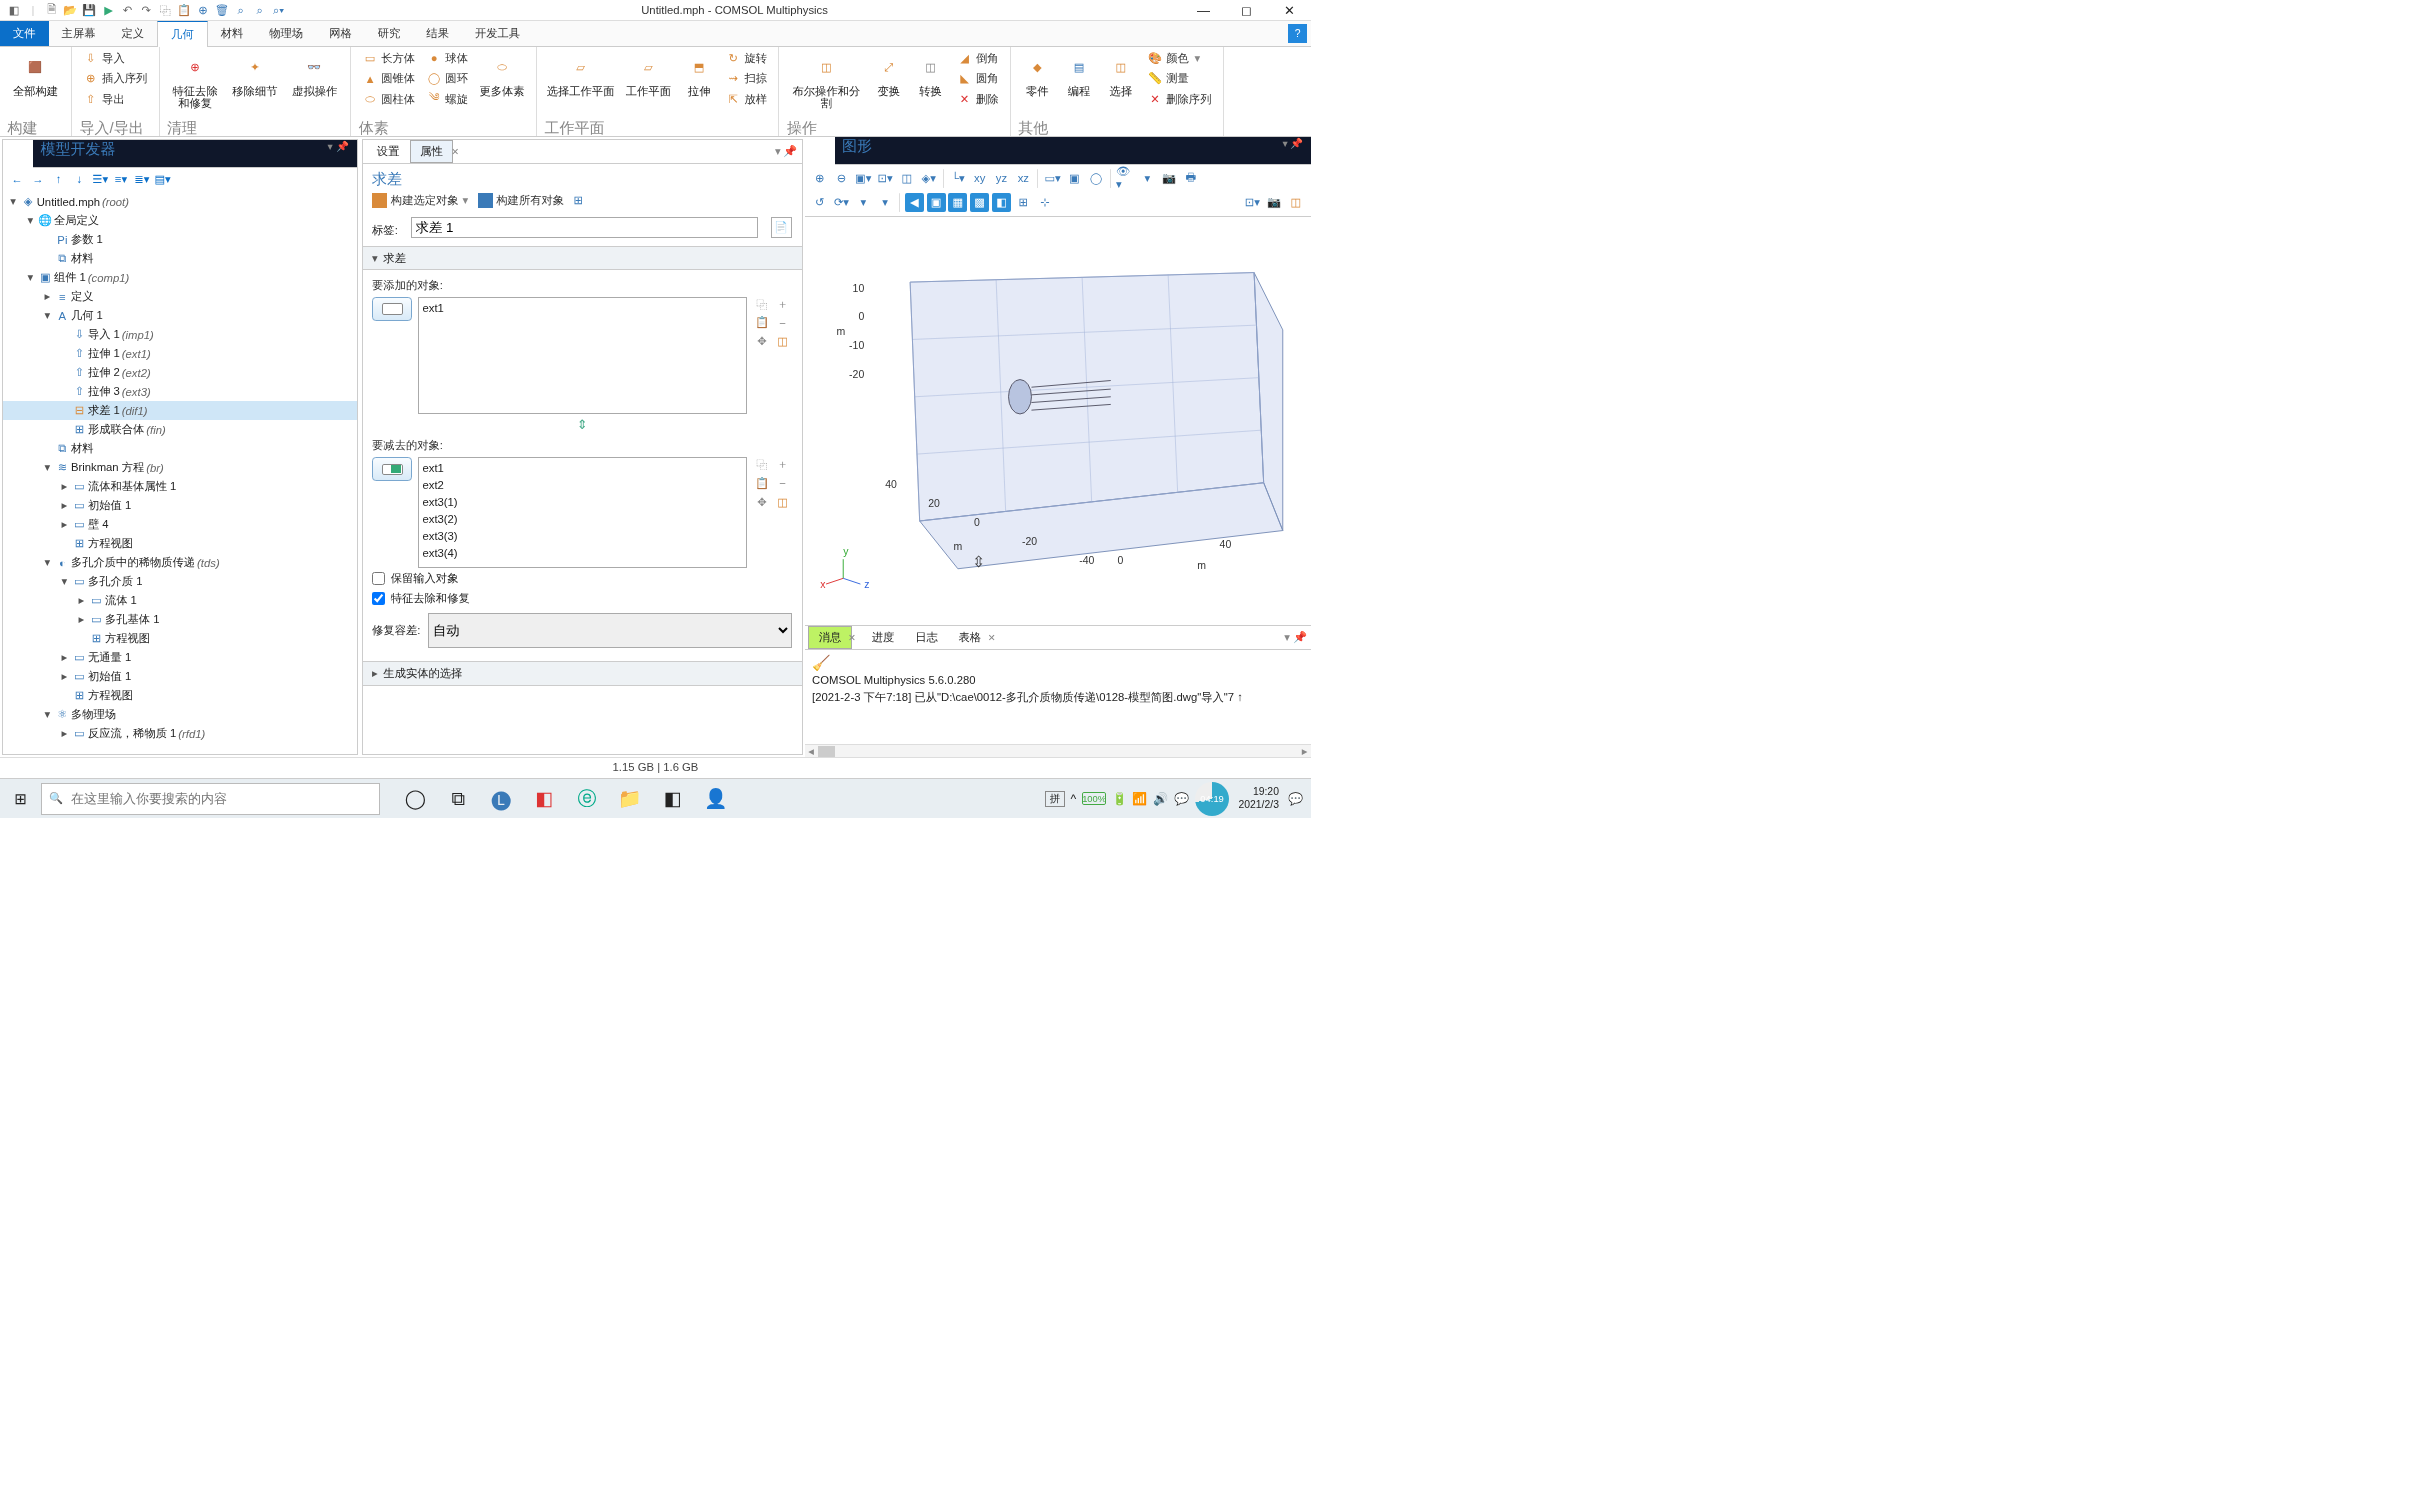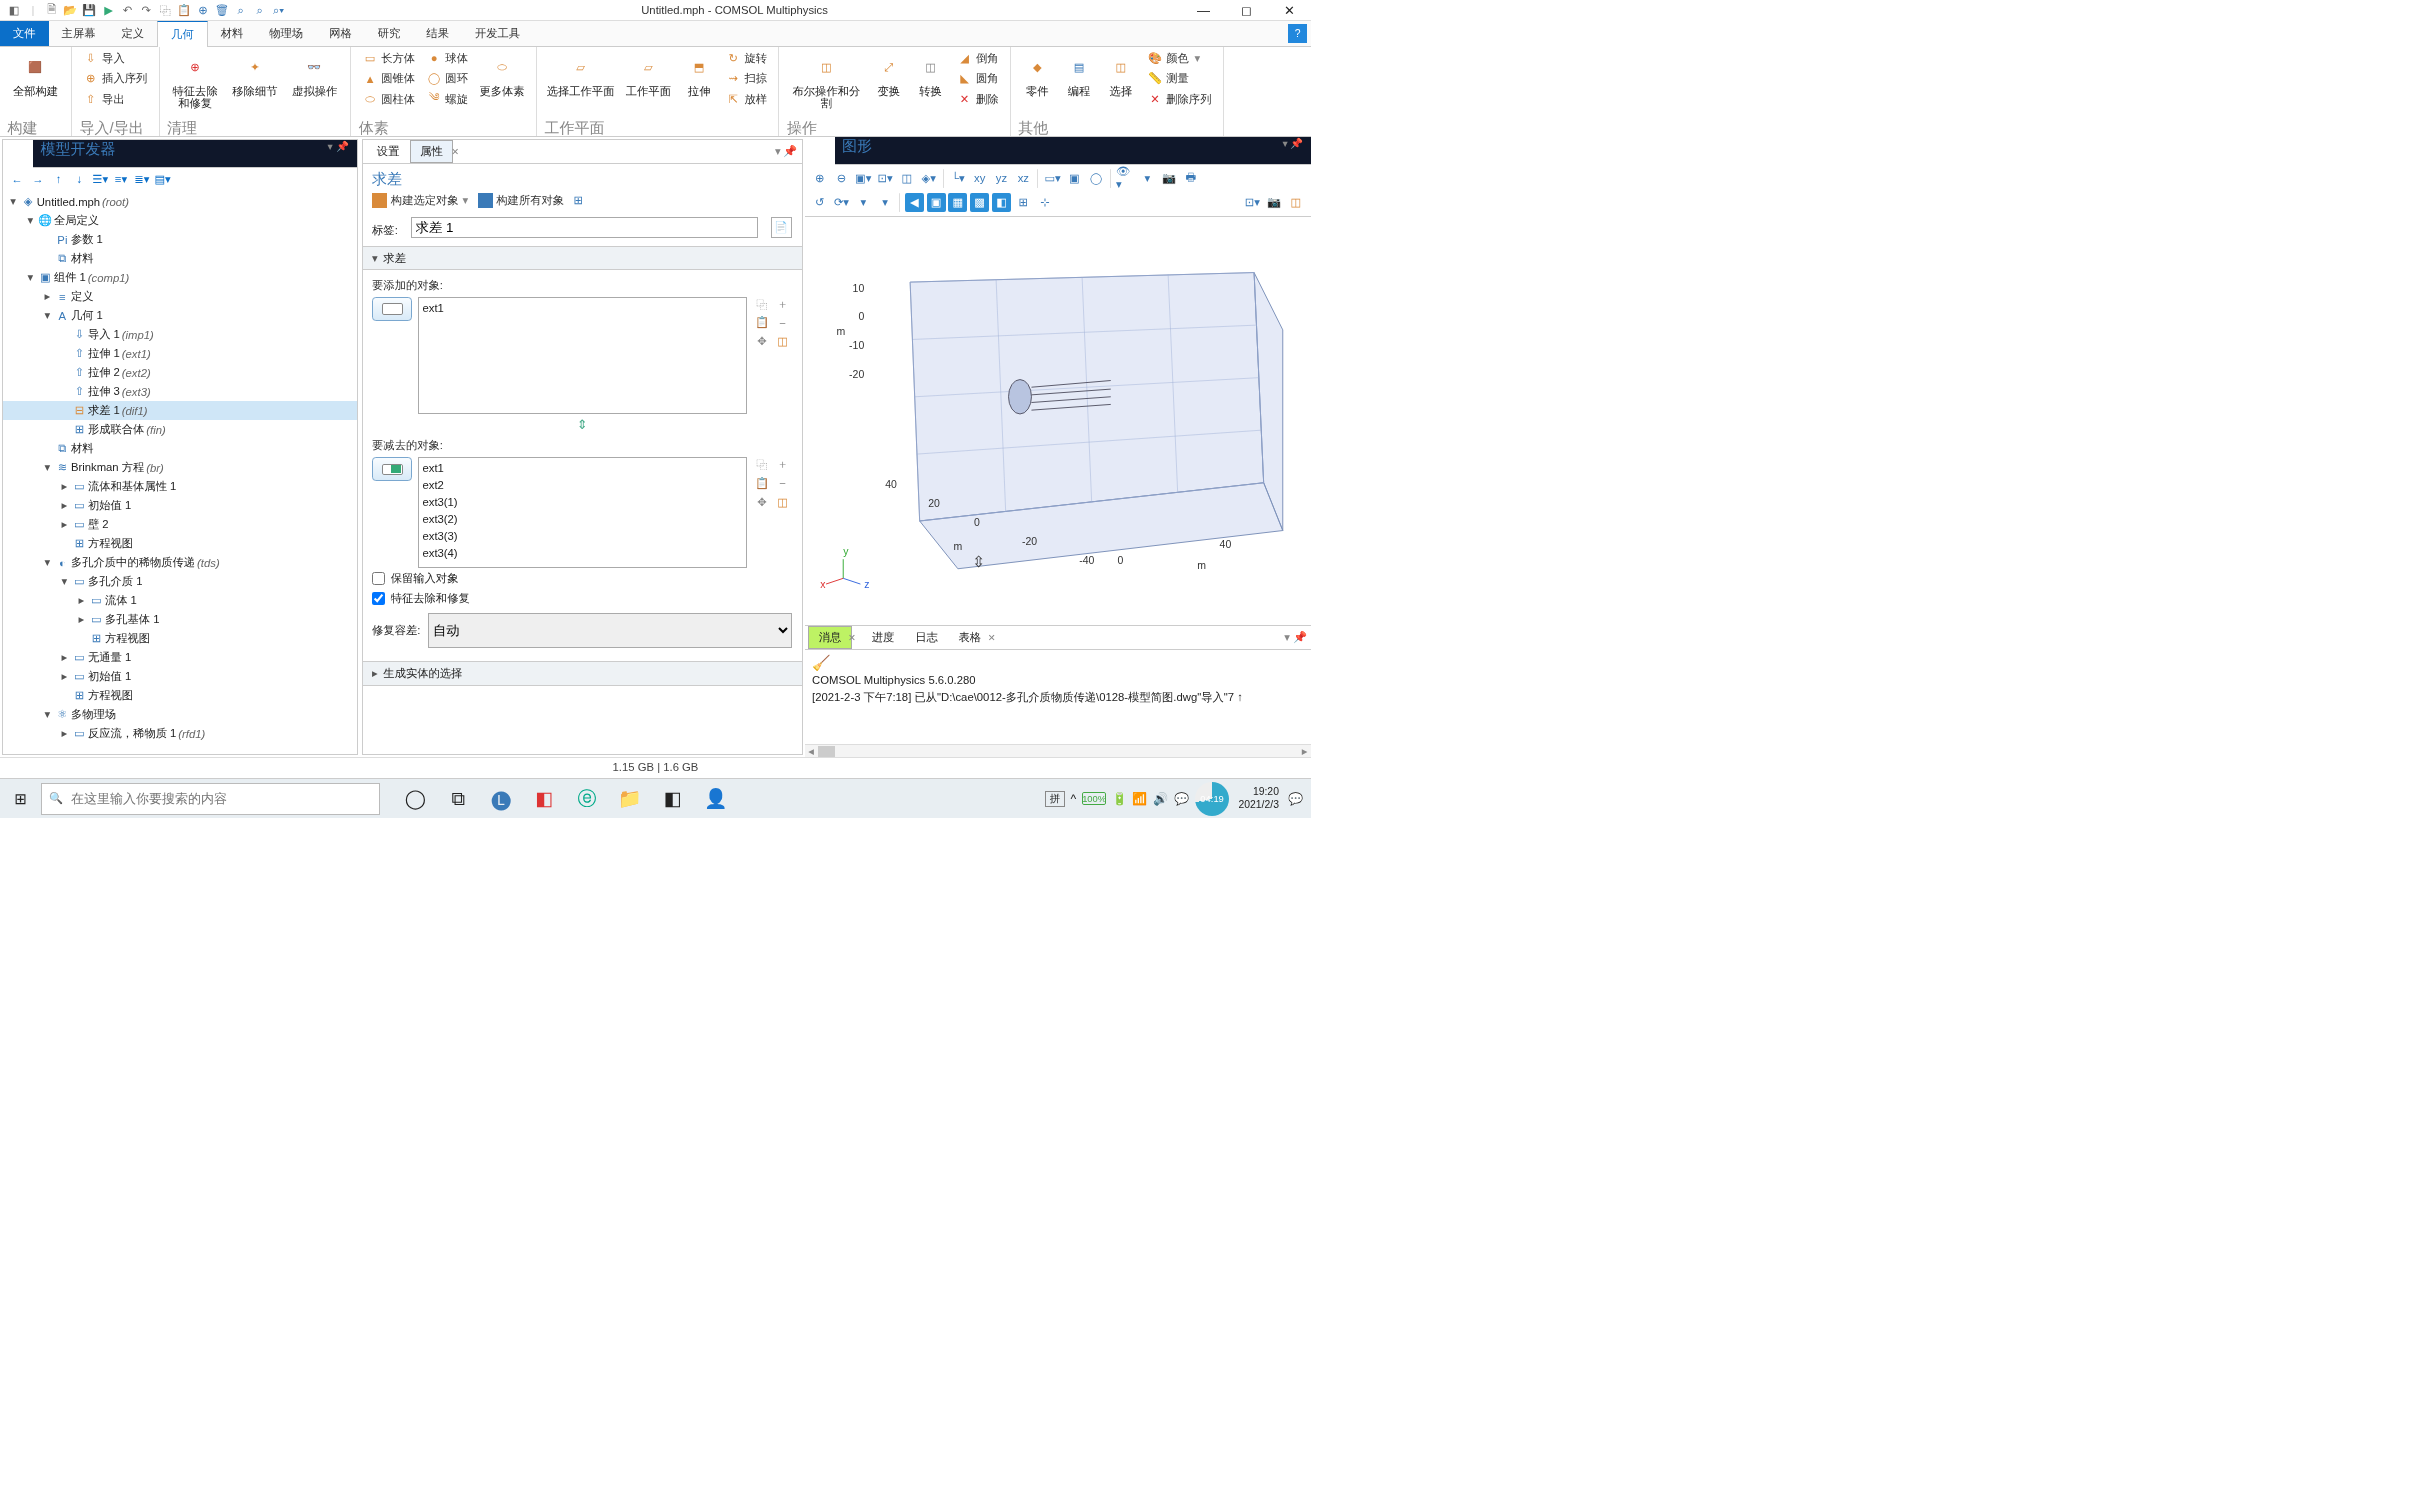--- a/index.html
+++ b/index.html
@@ -458,21 +458,21 @@
           <span>流体和基体属性 1</span>
         </div>
         <div class="tree-row" style="padding-left: 55px;">
           <span class="caret">▸</span>
           <span class="ic" style="color:#3a7ab8;">▭</span>
           <span>初始值 1</span>
         </div>
         <div class="tree-row" style="padding-left: 55px;">
           <span class="caret">▸</span>
           <span class="ic" style="color:#3a7ab8;">▭</span>
-          <span>壁 2</span>
+          <span>壁 4</span>
         </div>
         <div class="tree-row" style="padding-left: 55px;">
           <span class="caret"></span>
           <span class="ic" style="color:#3a7ab8;">⊞</span>
           <span>方程视图</span>
         </div>
         <div class="tree-row" style="padding-left: 38px;">
           <span class="caret">▾</span>
           <span class="ic" style="color:#3a7ab8;">◐</span>
           <span>多孔介质中的稀物质传递</span>

